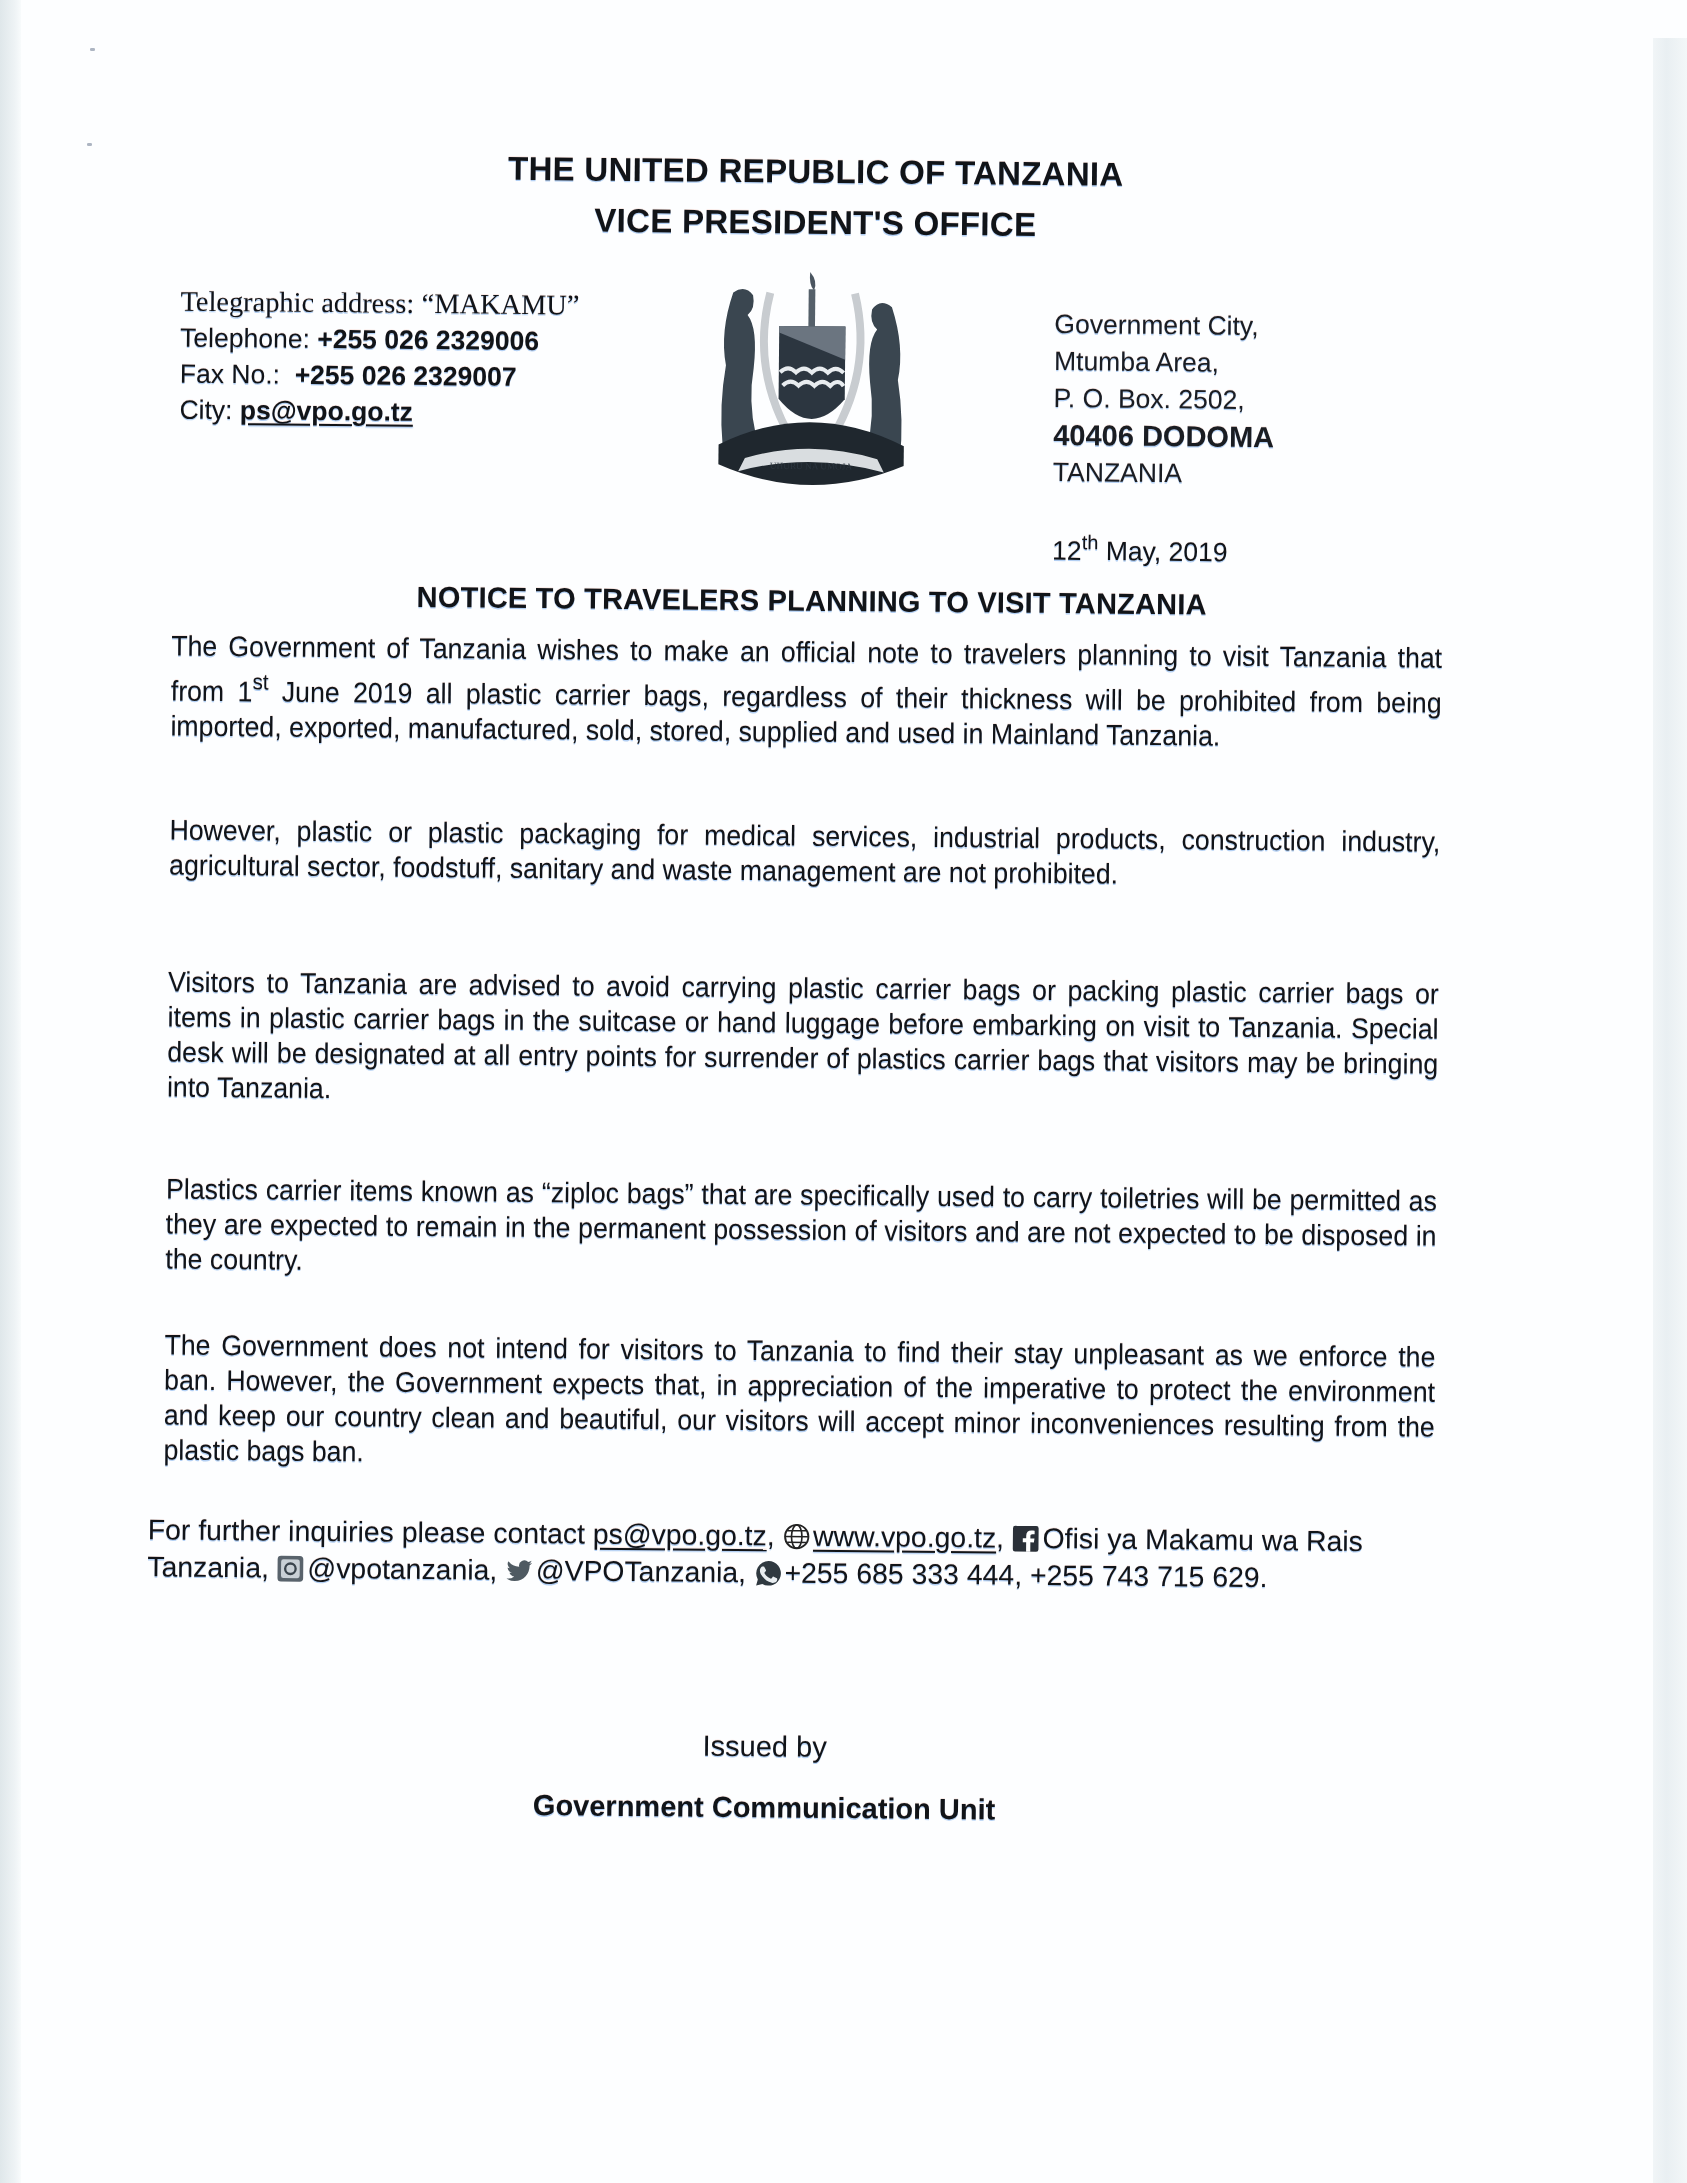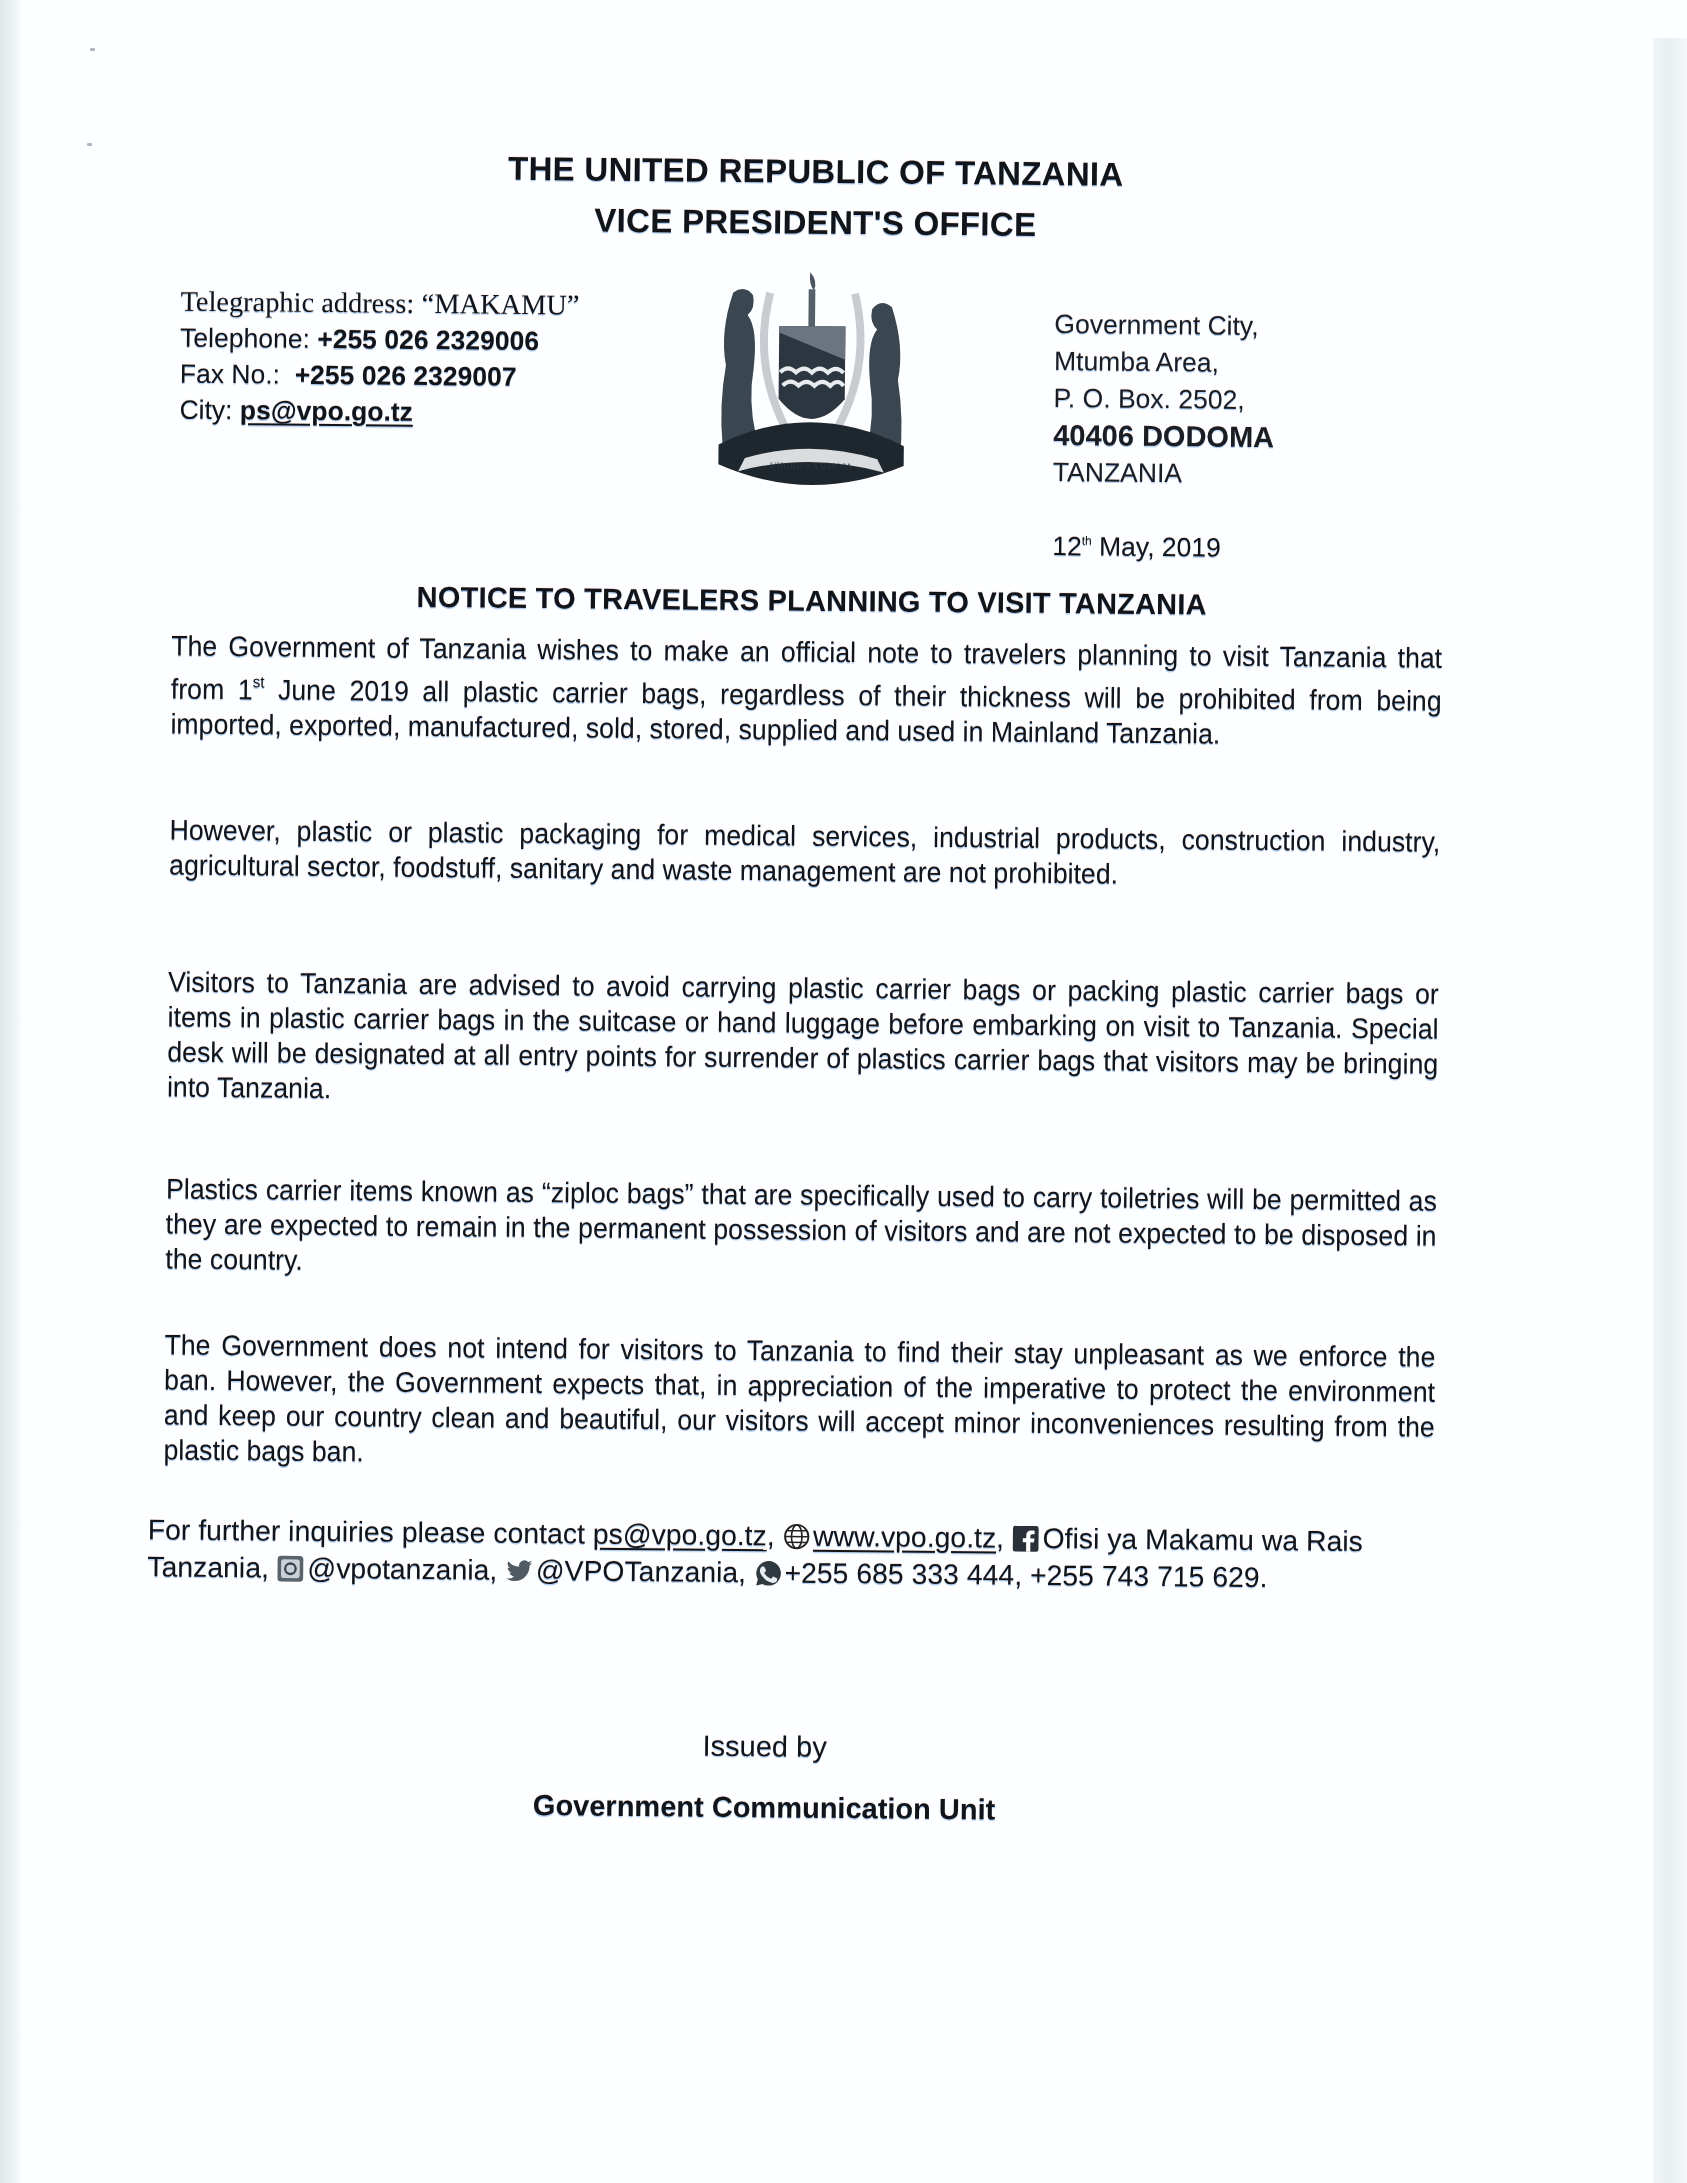--- a/index.html
+++ b/index.html
@@ -37,39 +37,39 @@
   .left-contact .serif { font-family: "Liberation Serif", serif; font-size: 28.4px; }
   .left-contact .b { font-weight: bold; }
   .link { text-decoration: underline; text-underline-offset: 4px; }
 
   .emblem { position: absolute; left: 699px; top: 267px; width: 212px; height: 225px; }
 
   .right-addr { position: absolute; left: 1047px; top: 304px; font-size: 26.5px; line-height: 37px; color: #1a1d22; }
   .right-addr .b { font-weight: bold; font-size: 29px; }
 
   .date { position: absolute; left: 1047px; top: 529px; font-size: 26.5px; }
-  .date sup { font-size: 12px; vertical-align: 10.6px; }
+  .date sup { font-size: 20px; vertical-align: 10.6px; }
 
   .notice-title {
     position: absolute; left: 0; width: 1614px; top: 585px; text-align: center;
     font-weight: bold; font-size: 29px; letter-spacing: 0.2px;
   }
 
   .para {
     position: absolute; left: 167px; width: 1270px;
     font-size: 28.4px; line-height: 35px; text-align: justify;
     transform: scaleX(0.94); transform-origin: left top;
     width: 1352px;
   }
   .p1 { top: 635px; }
   .p2 { top: 819px; }
   .p3 { top: 971px; }
   .p4 { top: 1178px; }
   .p5 { top: 1334px; }
-  .p1 sup { font-size: 16px; vertical-align: 12px; }
+  .p1 sup { font-size: 22px; vertical-align: 12px; }
 
   .contact-para {
     position: absolute; left: 152px; top: 1518px; width: 1244px;
     font-size: 28.4px; line-height: 37px;
   }
   .ico { display: inline-block; width: 28px; height: 28px; vertical-align: -4.6px; margin-right: 2.6px; }
 
   .issued { position: absolute; left: 0; width: 1542px; top: 1731px; text-align: center; font-size: 29px; }
   .issuer { position: absolute; left: 0; width: 1542px; top: 1792px; text-align: center; font-size: 29px; font-weight: bold; }
 </style>

